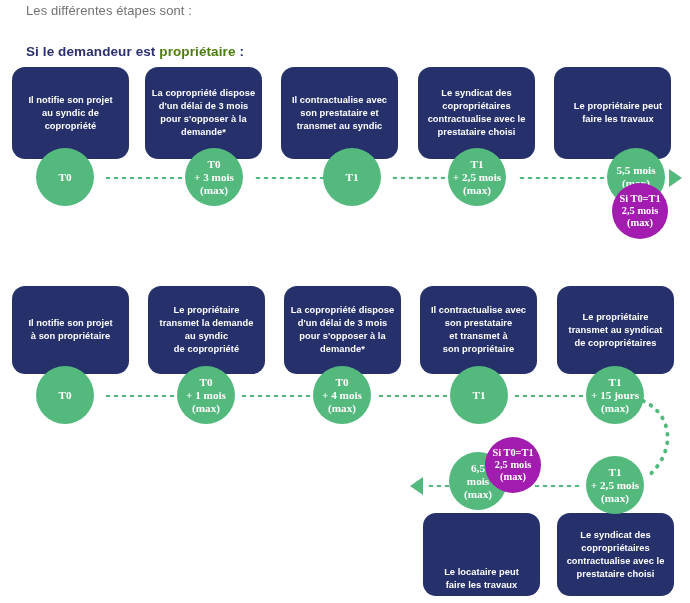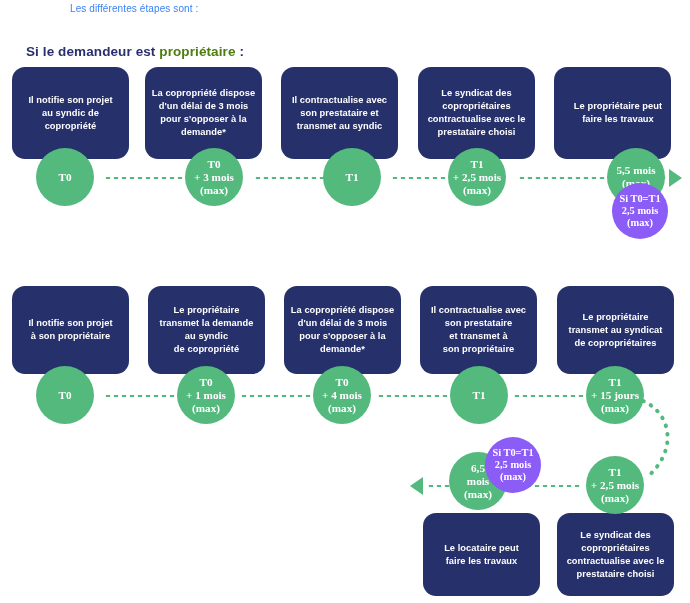--- a/index.html
+++ b/index.html
@@ -21,25 +21,24 @@
     left: 0; top: 0;
     width: 690px;
     height: 603px;
   }
 
   
   .intro {
     position: absolute;
     left: 26px;
     top: 3px;
-    font-size: 10px;
-    color: #3b82f6;
+    font-size: 13px;
+    color: #737373;
     letter-spacing: 0.1px;
     white-space: nowrap;
-    margin-left: 44px;
   }
   .section-heading {
     position: absolute;
     font-size: 13.5px;
     font-weight: bold;
     color: #2b2f6e;
     white-space: nowrap;
     letter-spacing: 0.1px;
   }
   .section-heading .accent { color: #4d7c0f; font-weight: bold; }
@@ -72,21 +71,21 @@
     justify-content: center;
     text-align: center;
     color: #ffffff;
     font-family: "Liberation Serif", serif;
     font-weight: bold;
     font-size: 11.2px;
     line-height: 13px;
     box-sizing: border-box;
   }
   .node.green { background: #53b97d; }
-  .node.gold  { background: #8b5cf6; }
+  .node.gold  { background: #a21caf; }
   .node span { display: block; width: 100%; }
 
   
   .dots {
     position: absolute;
     height: 4px;
     background-image: radial-gradient(#53b97d 45%, rgba(0,0,0,0) 48%);
     background-size: 8px 4px;
     background-repeat: repeat-x;
     background-position: 0 0;
@@ -183,21 +182,21 @@
   <div class="step-box" style="left:284px; top:286px; width:117px; height:88px;">
     <span>La copropriété dispose<br>d'un délai de 3 mois<br>pour s'opposer à la<br>demande*</span>
   </div>
   <div class="step-box" style="left:420px; top:286px; width:117px; height:88px;">
     <span>Il contractualise avec<br>son prestataire<br>et transmet à<br>son propriétaire</span>
   </div>
   <div class="step-box" style="left:557px; top:286px; width:117px; height:88px;">
     <span>Le propriétaire<br>transmet au syndicat<br>de copropriétaires</span>
   </div>
 
-  <div class="step-box" style="left:423px; top:513px; width:117px; height:83px;">
+  <div class="step-box" style="left:423px; top:513px; width:117px; height:83px;align-items:flex-end;">
     <span>Le locataire peut<br>faire les travaux</span>
   </div>
   <div class="step-box" style="left:557px; top:513px; width:117px; height:83px;">
     <span>Le syndicat des<br>copropriétaires<br>contractualise avec le<br>prestataire choisi</span>
   </div>
 
   <div class="node green" style="left:36px; top:366px; width:58px; height:58px;">
     <span>T0</span>
   </div>
   <div class="node green" style="left:177px; top:366px; width:58px; height:58px;">

